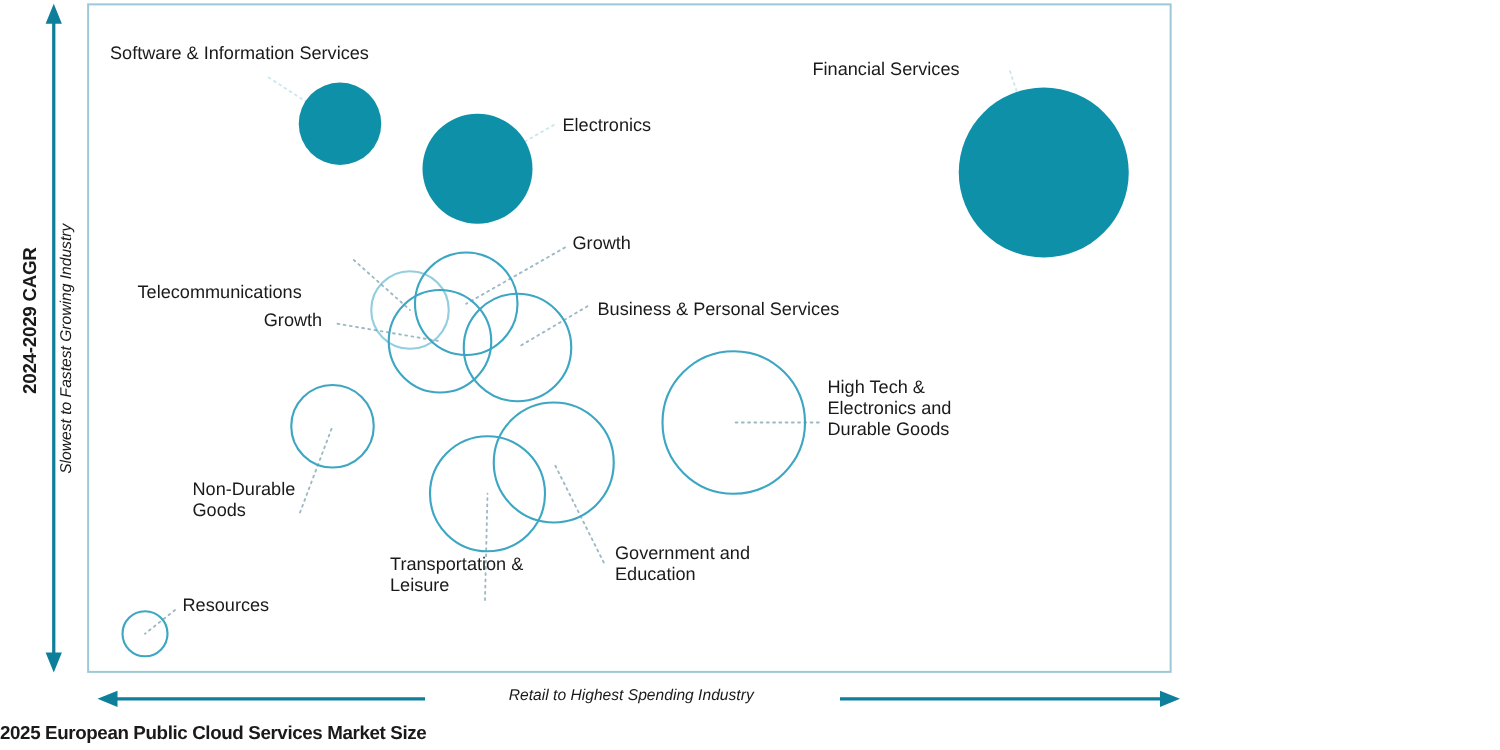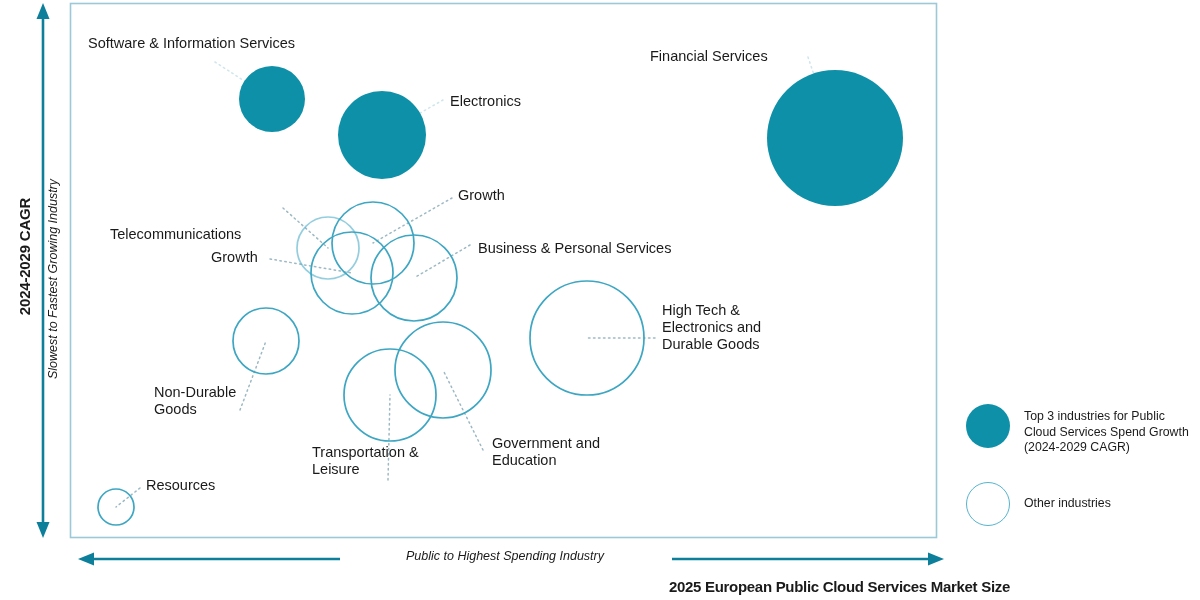--- a/index.html
+++ b/index.html
@@ -34,21 +34,21 @@
     white-space:nowrap;color:#1a1a1a;
   }
 
   
   .x-axis-sub{
     position:absolute;left:0;top:549px;width:1010px;
     text-align:center;font-size:12.5px;font-style:italic;
   }
   .x-axis-title{
     position:absolute;left:0;top:578px;width:1010px;
-    text-align:right;font-size:15px;font-weight:bold;letter-spacing:-0.3px;
+    text-align:left;font-size:15px;font-weight:bold;letter-spacing:-0.3px;
   }
 
   
   .blabel{
     position:absolute;
     font-size:14.5px;
     line-height:17px;
     color:#1a1a1a;
     white-space:pre-line;
   }
@@ -114,21 +114,21 @@
         <circle cx="587" cy="338" r="57" fill="none" stroke="#3da6c2" stroke-width="1.7" opacity="1"></circle>
         <circle cx="266" cy="341" r="33" fill="none" stroke="#3da6c2" stroke-width="1.7" opacity="1"></circle>
         <circle cx="390" cy="395" r="46" fill="none" stroke="#3da6c2" stroke-width="1.7" opacity="1"></circle>
         <circle cx="443" cy="370" r="48" fill="none" stroke="#3da6c2" stroke-width="1.7" opacity="1"></circle>
         <circle cx="116" cy="507" r="18" fill="none" stroke="#3da6c2" stroke-width="1.7" opacity="1"></circle>
       </g>
   </svg>
 
   <div class="y-axis-title">2024-2029 CAGR</div>
   <div class="y-axis-sub">Slowest to Fastest Growing Industry</div>
-  <div class="x-axis-sub">Public to Highest Spending Industry</div>
+  <div class="x-axis-sub">Retail to Highest Spending Industry</div>
   <div class="x-axis-title">2025 European Public Cloud Services Market Size</div>
 
   <div id="bubble-labels">
       <div class="blabel l" style="left: 88px; top: 35px;">Software &amp; Information Services</div>
       <div class="blabel l" style="left: 450px; top: 93px;">Electronics</div>
       <div class="blabel l" style="left: 650px; top: 48px;">Financial Services</div>
       <div class="blabel l" style="left: 110px; top: 198px; margin-top: 28px;">Telecommunications</div>
       <div class="blabel l" style="left: 458px; top: 187px;">Growth</div>
       <div class="blabel l" style="left: 211px; top: 249px;">Growth</div>
       <div class="blabel l" style="left: 478px; top: 240px;">Business &amp; Personal Services</div>
@@ -137,26 +137,14 @@
 Durable Goods</div>
       <div class="blabel l" style="left: 110px; top: 384px; margin-left: 44px;">Non-Durable
 Goods</div>
       <div class="blabel l" style="left: 312px; top: 444px;">Transportation &amp;
 Leisure</div>
       <div class="blabel l" style="left: 492px; top: 435px;">Government and
 Education</div>
       <div class="blabel l" style="left: 146px; top: 477px;">Resources</div>
     </div>
 
-  <div class="legend">
-    <div class="legend-row">
-      <div class="legend-swatch filled"></div>
-      <div class="legend-text">Top 3 industries for Public
-Cloud Services Spend Growth
-(2024-2029 CAGR)</div>
-    </div>
-    <div class="legend-row second">
-      <div class="legend-swatch outline"></div>
-      <div class="legend-text">Other industries</div>
-    </div>
-  </div>
 
 </div>
 
 </body></html>

